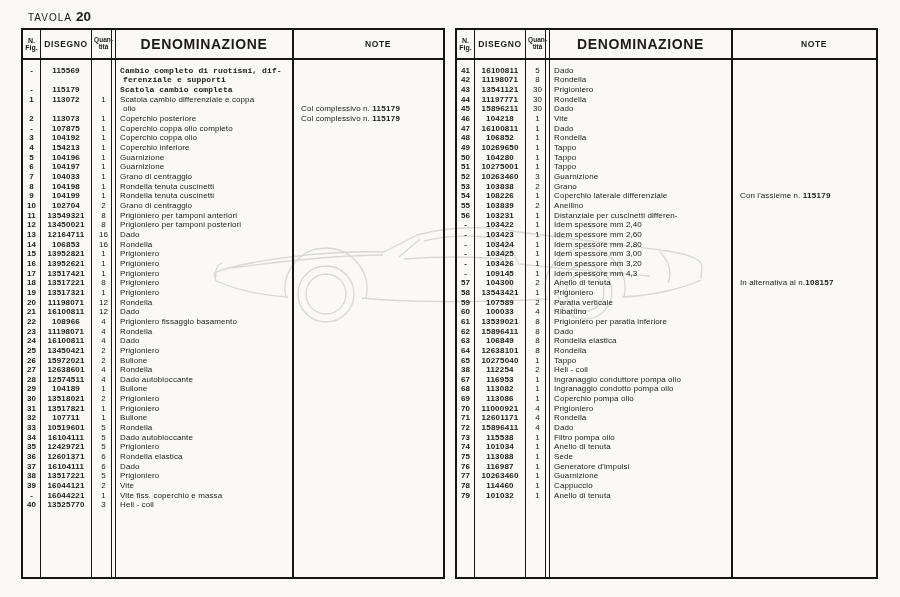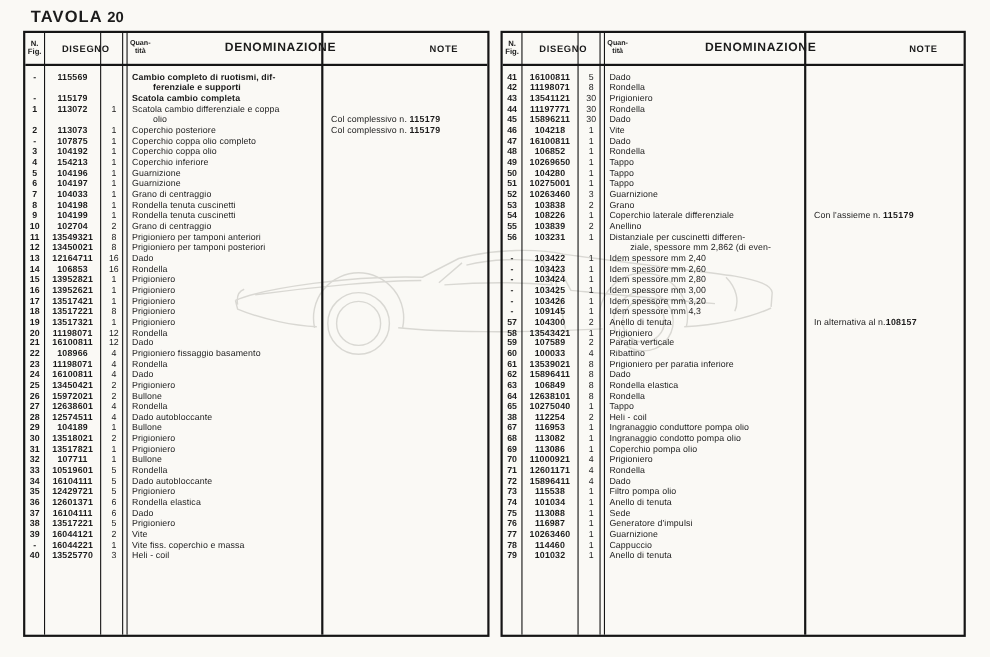--- a/index.html
+++ b/index.html
@@ -3,58 +3,58 @@
 <meta charset="utf-8">
 <style>
   html,body{margin:0;padding:0;}
   body{
     width:900px;height:597px;position:relative;overflow:hidden;
     background:#faf9f5;
     font-family:"Liberation Sans", sans-serif;
     color:#1b1b1b;
   }
   .title{position:absolute;left:28px;top:7px;white-space:nowrap;}
-  .title .t-label{font-weight:bold;font-size:15px;letter-spacing:1px;}
+  .title .t-label{font-weight:normal;font-size:10px;letter-spacing:1px;}
   .title .t-num{font-weight:bold;font-size:13.5px;margin-left:4px;}
 
   .wm{position:absolute;left:0;top:0;z-index:0;}
 
   .ptable{
     position:absolute;top:28px;height:551px;box-sizing:border-box;
     border:2px solid #151515;z-index:1;background:transparent;
   }
   .ptable.left{left:21px;width:424px;}
   .ptable.right{left:455px;width:423px;}
 
   .vl{position:absolute;top:0;bottom:0;width:1px;background:#151515;}
   .vl.thick{width:1.5px;}
   .hdiv{position:absolute;top:28px;left:0;right:0;height:2px;background:#151515;}
 
   .thead{height:28px;display:flex;align-items:stretch;position:relative;}
   .hc{display:flex;align-items:center;justify-content:center;text-align:center;
       font-weight:bold;white-space:pre-line;line-height:1.05;}
   .hc.fig{width:17px;font-size:7px;}
-  .hc.dis{width:76px;font-size:8.5px;letter-spacing:.6px;}
+  .hc.dis{width:52px;font-size:8.5px;letter-spacing:.6px;}
   .hc.qty{width:23px;font-size:6.5px;}
-  .hc.den{font-size:11px;letter-spacing:.6px;margin-left:27px;}
+  .hc.den{font-size:14px;letter-spacing:.6px;}
   .hc.note{flex:1;font-size:8.5px;letter-spacing:.6px;margin-left:20px;}
   .ptable.left  .hc.den{width:178px;}
   .ptable.right .hc.den{width:183px;}
 
   .tbody{position:relative;padding-top:8px;}
   .line{display:flex;align-items:center;height:9.66px;line-height:1;font-size:8px;}
   .c{overflow:hidden;white-space:nowrap;}
   .c-fig{width:17px;text-align:center;font-weight:bold;}
   .c-dis{width:52px;text-align:center;font-weight:bold;letter-spacing:.2px;}
   .c-qty{width:23px;text-align:center;}
   .c-den{padding-left:5px;box-sizing:border-box;letter-spacing:.1px;}
   .ptable.left  .c-den{width:178px;}
   .ptable.right .c-den{width:183px;}
-  .c-den.cont{padding-left:24px;}
-  .c-den.b{font-weight:bold;}
+  .c-den.cont{padding-left:8px;}
+  .c-den.b{font-weight:bold;font-family:Liberation Mono, monospace;}
   .c-note{flex:1;padding-left:8px;letter-spacing:.1px;}
   .c-note .nb{font-weight:bold;letter-spacing:.3px;}
 </style>
 </head>
 <body>
 
 <svg class="wm" width="900" height="597" viewBox="0 0 900 597">
   <g fill="none" stroke="#d9d8d3" stroke-width="1.3">
     <path d="M214,273 C240,262 320,250 384,252 L417,235 C450,226 490,226 512,231 C570,239 640,247 668,251 C690,255 701,259 702,266 L701,279"></path>
     <path d="M216,277 C215,270 216,265 222,263 M214,273 L216,281 C240,291 268,296 288,297"></path>
@@ -540,27 +540,20 @@
         <span class="c c-note"></span>
       </div>
       <div class="line">
         <span class="c c-fig">56</span>
         <span class="c c-dis">103231</span>
         <span class="c c-qty">1</span>
         <span class="c c-den">Distanziale per cuscinetti differen-</span>
         <span class="c c-note"></span>
       </div>
       <div class="line">
-        <span class="c c-fig"></span>
-        <span class="c c-dis"></span>
-        <span class="c c-qty"></span>
-        <span class="c c-den cont">ziale, spessore mm 2,862 (di even-</span>
-        <span class="c c-note"></span>
-      </div>
-      <div class="line">
         <span class="c c-fig">-</span>
         <span class="c c-dis">103422</span>
         <span class="c c-qty">1</span>
         <span class="c c-den">Idem spessore mm 2,40</span>
         <span class="c c-note"></span>
       </div>
       <div class="line">
         <span class="c c-fig">-</span>
         <span class="c c-dis">103423</span>
         <span class="c c-qty">1</span>

